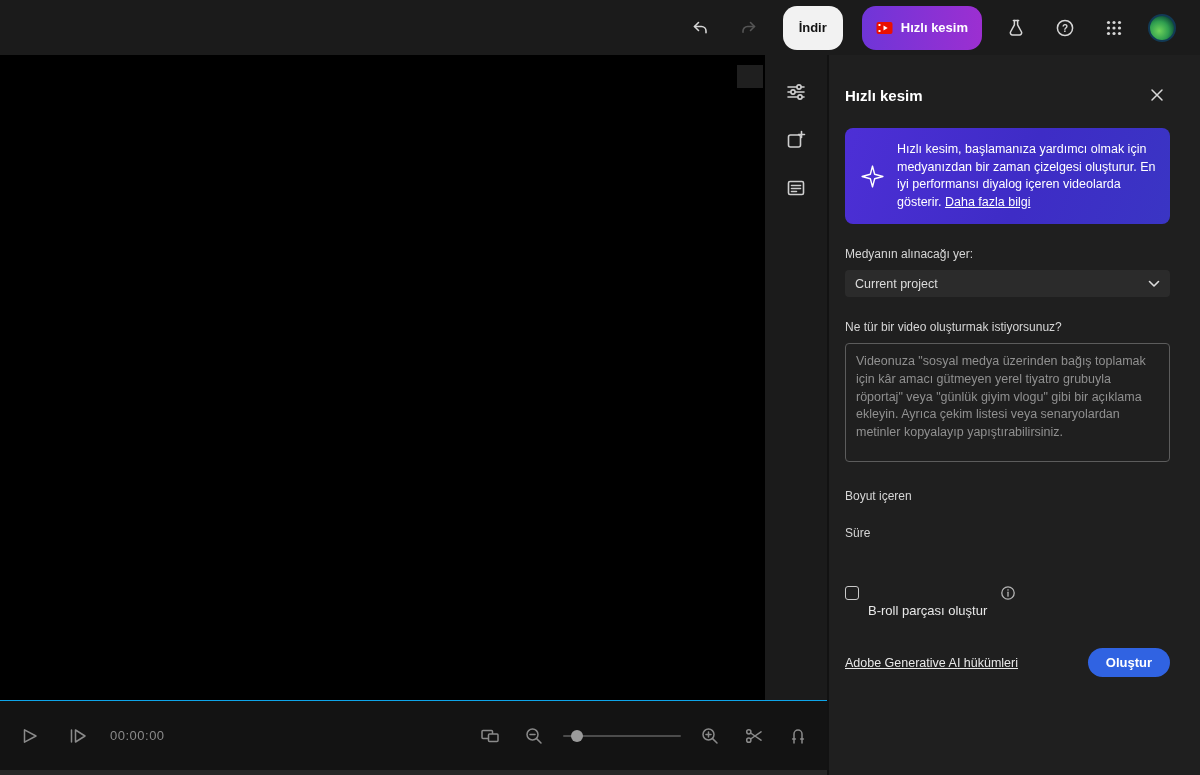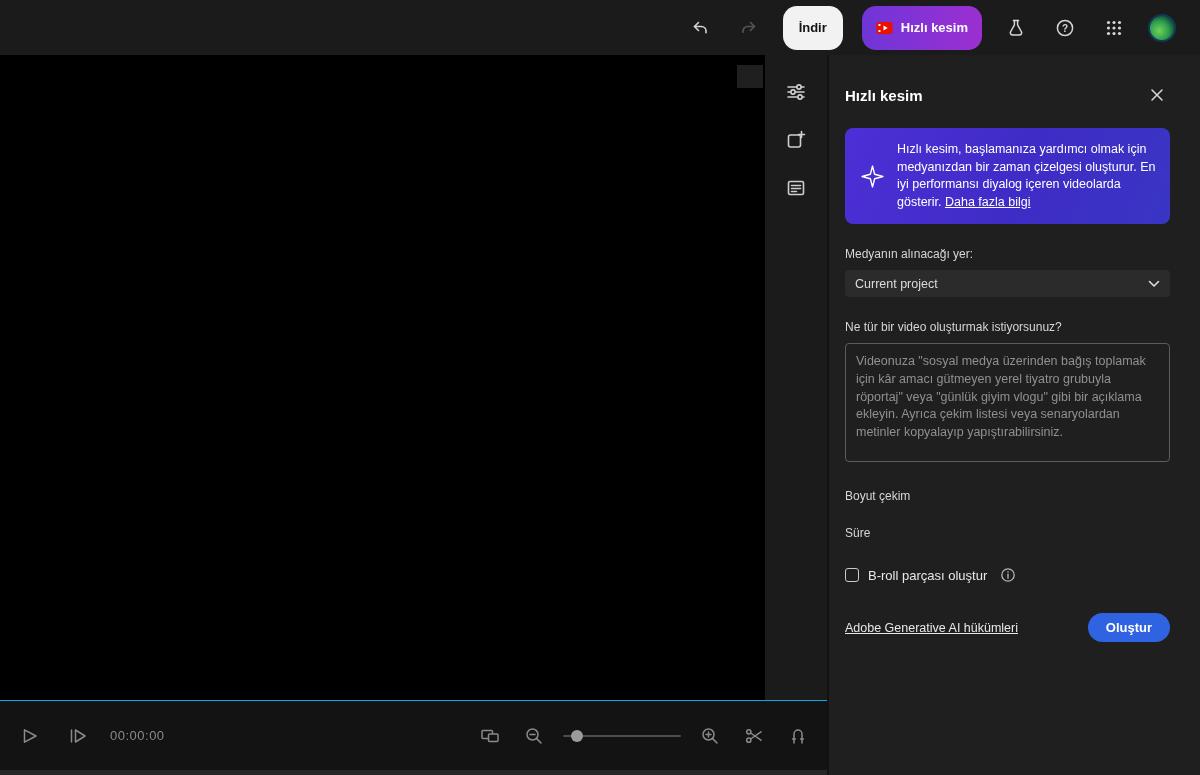--- a/index.html
+++ b/index.html
@@ -108,21 +108,21 @@
     padding:9px 10px; color:#ddd;
     font-family:"Liberation Sans",sans-serif; font-size:12.5px; line-height:1.42;
   }
   .prompt-box::placeholder { color:#909090; }
 
   .checkbox-row { margin-top:27px; display:flex; align-items:center; gap:9px; }
   .checkbox {
     width:14px; height:14px; border:1.6px solid #c9c9c9; border-radius:3px;
     background:transparent; cursor:pointer; flex:0 0 14px;
   }
-  .checkbox-label { font-size:13px; color:#e8e8e8; }
+  .checkbox-label { font-size:13px; color:#e8e8e8;margin-top:36px; }
   .info-circle { color:#b5b5b5; display:flex; margin-left:4px; cursor:pointer; }
 
   .panel-footer { margin-top:30px; display:flex; align-items:center; justify-content:space-between; }
   .terms-link { font-size:12.5px; color:#e8e8e8; text-decoration:underline; cursor:pointer; }
   .create-btn {
     height:29px; border-radius:15px; border:none; padding:0 18px; cursor:pointer;
     background:#3063e2; color:#ffffff; font-size:13px; font-weight:700;
     font-family:"Liberation Sans",sans-serif;
   }
   svg { display:block; }
@@ -336,21 +336,21 @@
         <span class="chev">
           <svg width="12" height="8" viewBox="0 0 12 8" fill="none" stroke="currentColor" stroke-width="1.6" stroke-linecap="round" stroke-linejoin="round">
               <path d="M1.5 1.5 6 6l4.5-4.5"></path>
             </svg>
         </span>
       </div>
 
       <div class="field-label">Ne tür bir video oluşturmak istiyorsunuz?</div>
       <textarea class="prompt-box" placeholder="Videonuza &quot;sosyal medya üzerinden bağış toplamak için kâr amacı gütmeyen yerel tiyatro grubuyla röportaj&quot; veya &quot;günlük giyim vlogu&quot; gibi bir açıklama ekleyin. Ayrıca çekim listesi veya senaryolardan metinler kopyalayıp yapıştırabilirsiniz." style=""></textarea>
 
-      <div class="field-label">Boyut çekim</div>
+      <div class="field-label">Boyut içeren</div>
 
       <div class="field-label">Süre</div>
 
       <div class="checkbox-row">
         <div class="checkbox"></div>
         <span class="checkbox-label">B-roll parçası oluştur</span>
         <span class="info-circle">
           <svg width="16" height="16" viewBox="0 0 16 16" fill="none" stroke="currentColor" stroke-width="1.3" stroke-linecap="round">
             <circle cx="8" cy="8" r="6.2"></circle>
               <path d="M8 7.2v4"></path>

